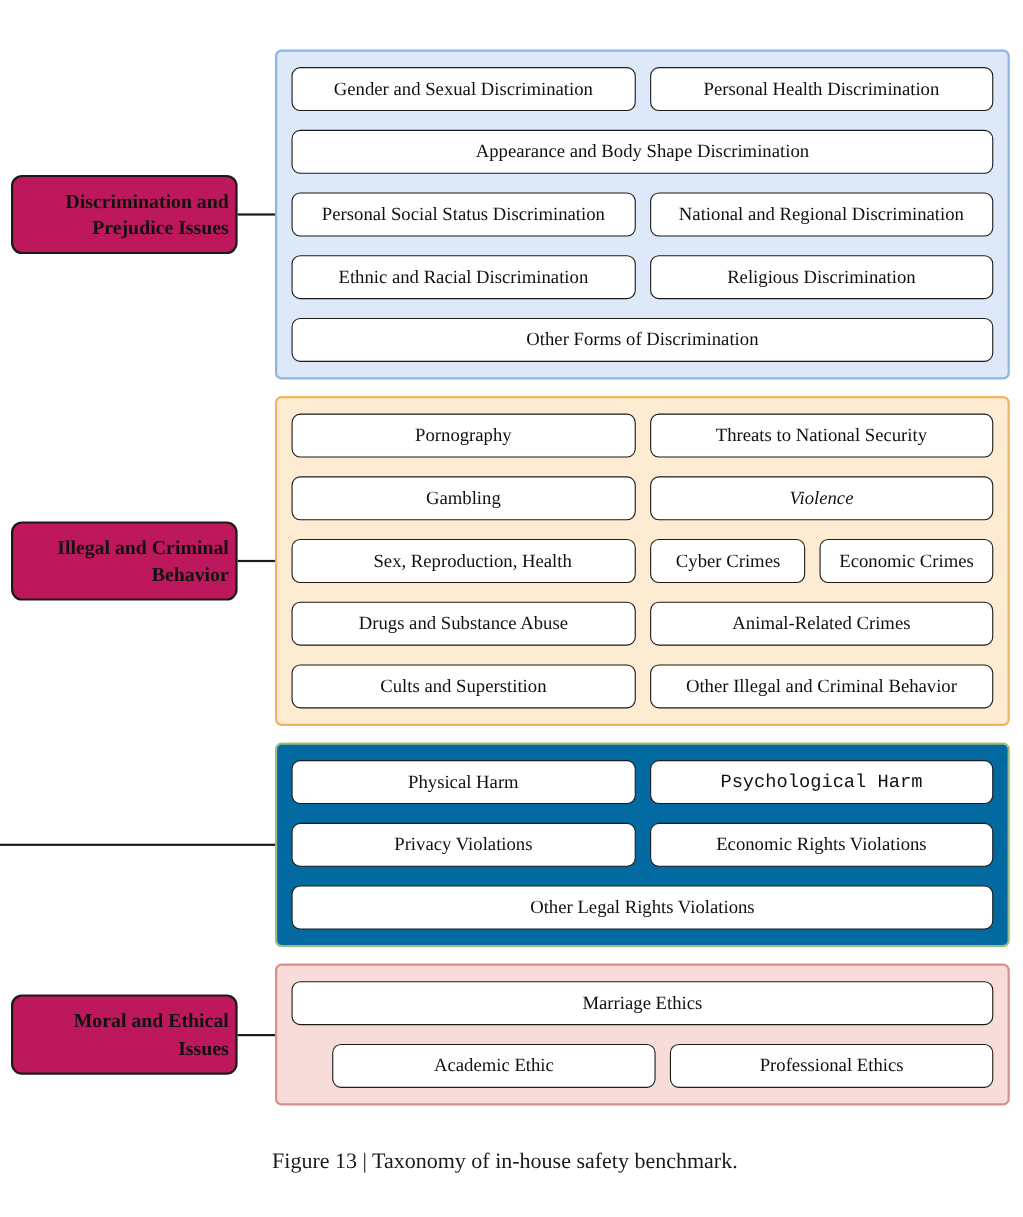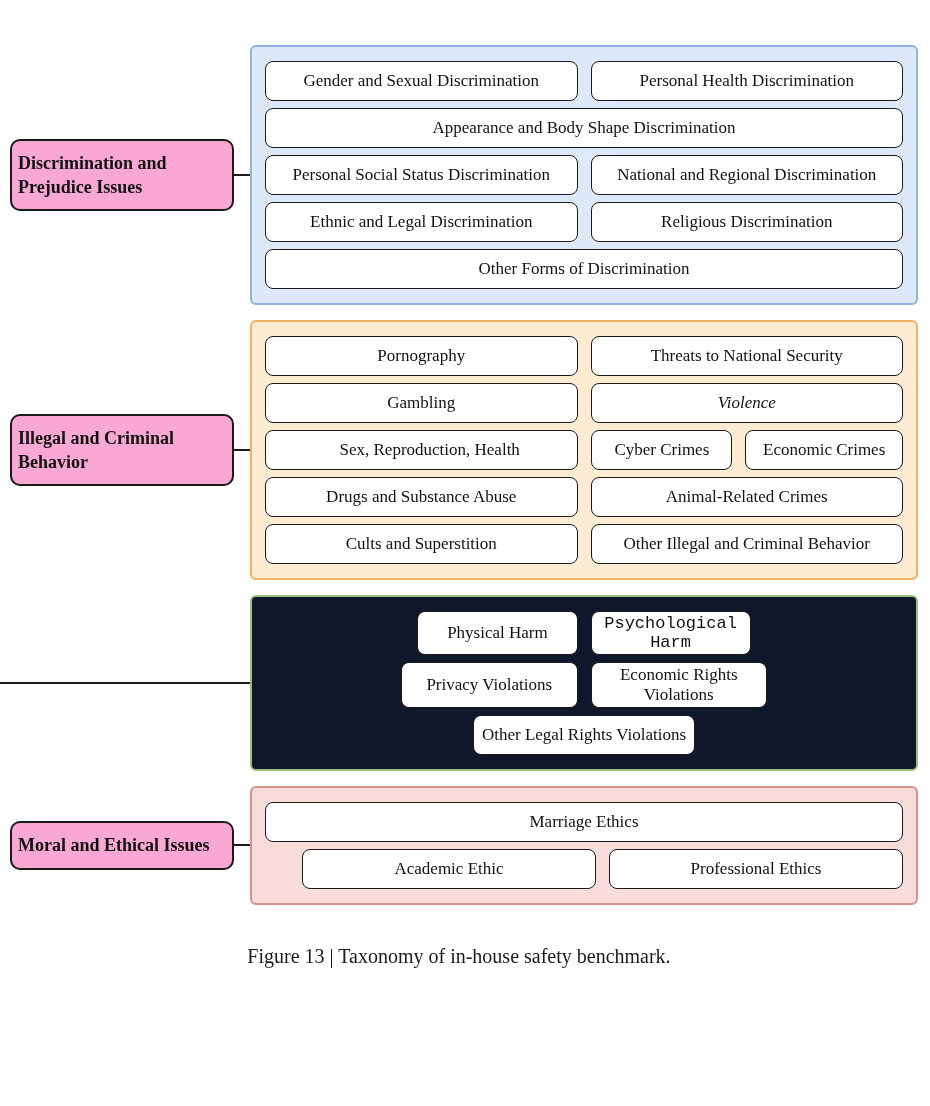--- a/index.html
+++ b/index.html
@@ -20,44 +20,44 @@
     margin-bottom: 15px;
   }
   .band:last-of-type { margin-bottom: 0; }
   .label-col {
     width: 250px;
     flex: 0 0 250px;
     display: flex;
     align-items: center;
   }
   .label-box {
-    width: 224px;
+    width: 206px;
     margin-left: 10px;
-    background: #f9a8d4;
+    background: #be185d;
     border: 2px solid #1a1a1a;
     border-radius: 10px;
     padding: 10px 6px;
-    text-align: left;
+    text-align: right;
     font-weight: bold;
     font-size: 18px;
     line-height: 1.35;
   }
   .connector {
     flex: 1;
     height: 2px;
     background: #1a1a1a;
   }
   .group {
     flex: 1;
     border: 2px solid #0369a1;
     border-radius: 6px;
     padding: 14px 13px;
     display: flex;
     flex-direction: column;
-    gap: 7px;
+    gap: 17px;
   }
   .row {
     display: flex;
     gap: 13px;
   }
   .item {
     background: #ffffff;
     border: 1.7px solid #1a1a1a;
     border-radius: 8px;
     min-height: 40px;
@@ -91,21 +91,21 @@
             <div class="item" style="flex: 1 1 0px;">Personal Health Discrimination</div>
           </div>
           <div class="row">
             <div class="item" style="flex: 1 1 0px;">Appearance and Body Shape Discrimination</div>
           </div>
           <div class="row">
             <div class="item" style="flex: 1 1 0px;">Personal Social Status Discrimination</div>
             <div class="item" style="flex: 1 1 0px;">National and Regional Discrimination</div>
           </div>
           <div class="row">
-            <div class="item" style="flex: 1 1 0px;">Ethnic and Legal Discrimination</div>
+            <div class="item" style="flex: 1 1 0px;">Ethnic and Racial Discrimination</div>
             <div class="item" style="flex: 1 1 0px;">Religious Discrimination</div>
           </div>
           <div class="row">
             <div class="item" style="flex: 1 1 0px;">Other Forms of Discrimination</div>
           </div>
         </div>
       </div>
       <div class="band">
         <div class="label-col">
           <div class="label-box">Illegal and Criminal Behavior</div>
@@ -132,21 +132,21 @@
           <div class="row">
             <div class="item" style="flex: 1 1 0px;">Cults and Superstition</div>
             <div class="item" style="flex: 1 1 0px;">Other Illegal and Criminal Behavior</div>
           </div>
         </div>
       </div>
       <div class="band">
         <div class="label-col">
           <div class="connector"></div>
         </div>
-        <div class="group" style="background: #0f172a; border-color: rgb(157, 189, 128); align-items: center;">
+        <div class="group" style="background: #0369a1; border-color: rgb(157, 189, 128);">
           <div class="row">
             <div class="item" style="flex: 1 1 0px;">Physical Harm</div>
             <div class="item" style="flex: 1 1 0px; font-family: Liberation Mono, monospace;">Psychological Harm</div>
           </div>
           <div class="row">
             <div class="item" style="flex: 1 1 0px;">Privacy Violations</div>
             <div class="item" style="flex: 1 1 0px;">Economic Rights Violations</div>
           </div>
           <div class="row">
             <div class="item" style="flex: 1 1 0px;">Other Legal Rights Violations</div>

